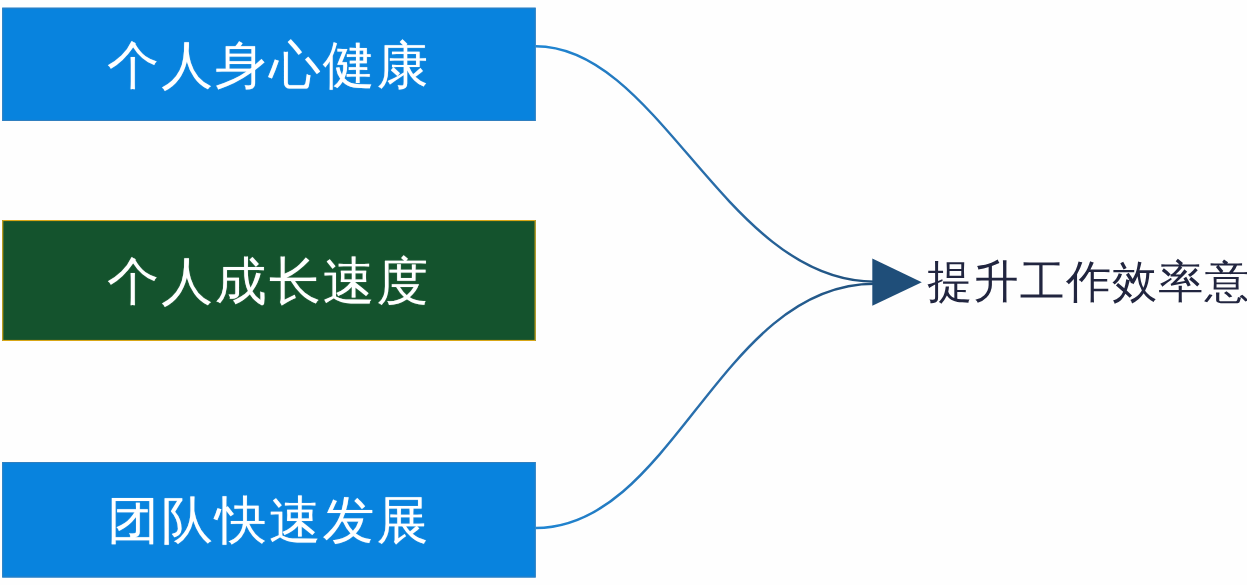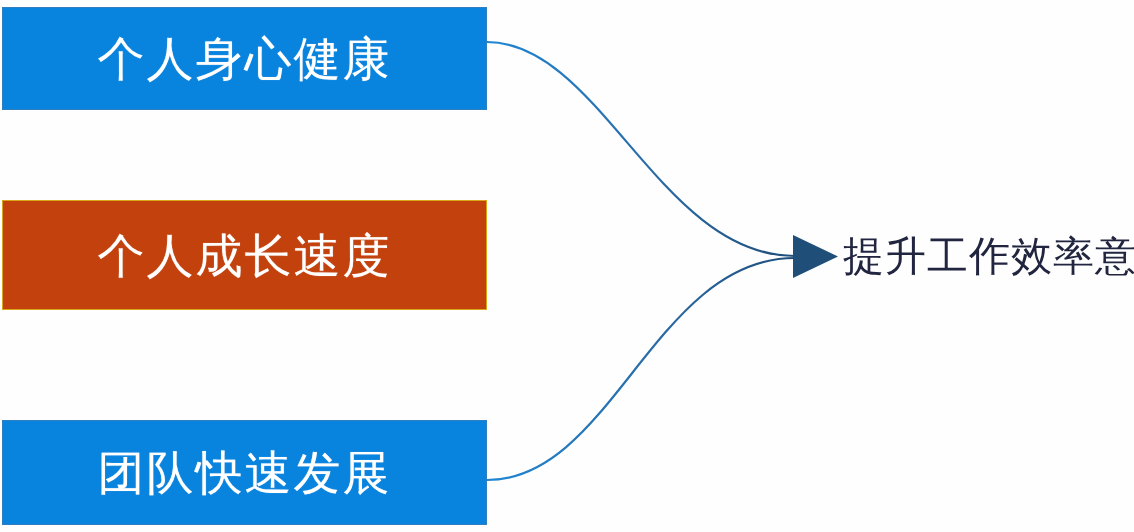--- a/index.html
+++ b/index.html
@@ -43,21 +43,21 @@
 
   #box-health {
     top: 7px;
     height: 103px;
     background: #0883de;
     border-color: #2f7fc0;
   }
   #box-growth {
     top: 200px;
     height: 110px;
-    background: #c2410c;
+    background: #14532d;
     border-color: #d8a616;
   }
   #box-team {
     top: 420px;
     height: 105px;
     background: #0883de;
     border-color: #2f7fc0;
     justify-content: center;
   }
 

